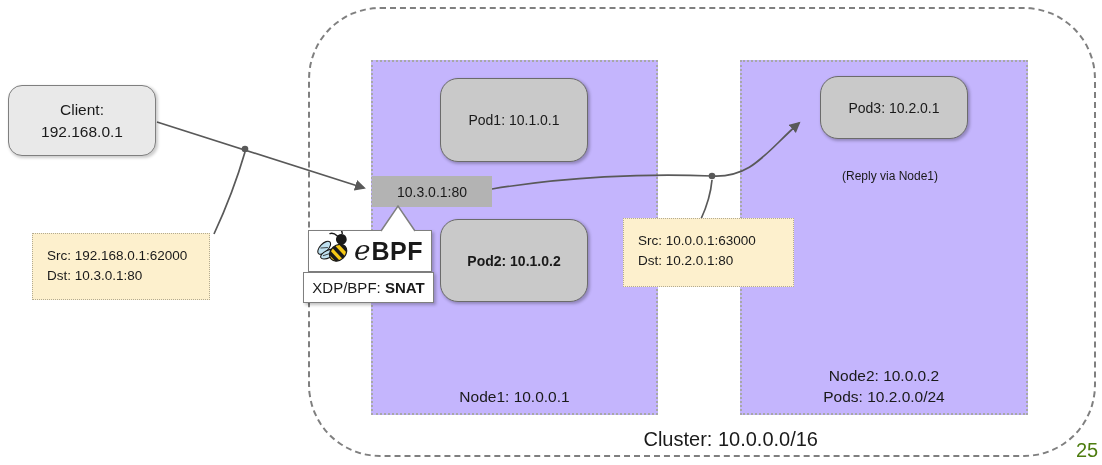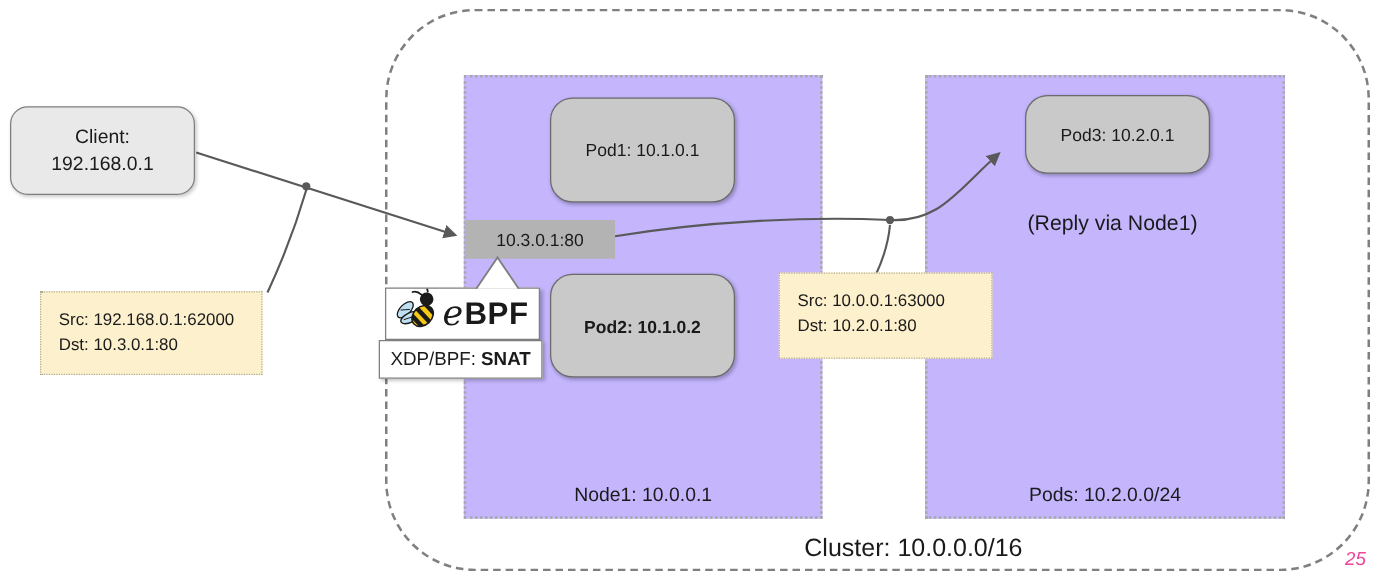--- a/index.html
+++ b/index.html
@@ -69,21 +69,21 @@
   }
   .pod1 { left: 440px; top: 78px;  height: 84px; }
   .pod2 { left: 440px; top: 219px; height: 83px; font-weight: bold; }
   .pod3 { left: 820px; top: 76px;  height: 63px; }
 
   .reply-note {
     position: absolute;
     left: 805px; top: 169px;
     width: 170px;
     text-align: center;
-    font-size: 17px;
+    font-size: 12px;
     z-index: 8;
   }
 
   
   .client-box {
     position: absolute;
     left: 8px; top: 85px;
     width: 148px; height: 71px;
     background: #e9e9e9;
     border: 1.5px solid #7f7f7f;
@@ -177,42 +177,42 @@
   .arrows {
     position: absolute;
     left: 0; top: 0;
     z-index: 4;
     pointer-events: none;
   }
 
   .page-number {
     position: absolute;
     left: 1076px; top: 439px;
-    font-size: 15px;
-    color: #ec4899;
-    z-index: 8;
-    font-style: italic;
+    font-size: 20px;
+    color: #4d7c0f;
+    z-index: 8;
   }
 </style>
 </head>
 <body>
 
 <div class="stage">
 
   <div class="cluster"></div>
   <div class="cluster-label">Cluster: 10.0.0.0/16</div>
 
   <div class="node node1">
     <div class="node-label">
       <div>Node1: 10.0.0.1</div>
     </div>
   </div>
 
   <div class="node node2">
     <div class="node-label">
+      <div>Node2: 10.0.0.2</div>
       <div>Pods: 10.2.0.0/24</div>
     </div>
   </div>
 
   <svg class="arrows" width="1102" height="465" viewBox="0 0 1102 465">
     <defs>
       <marker id="arrowhead" markerUnits="userSpaceOnUse" markerWidth="12" markerHeight="12" refX="9" refY="5.5" orient="auto">
         <path d="M0,0 L11,5.5 L0,11 Z" fill="#595959"></path>
       </marker>
     </defs>

